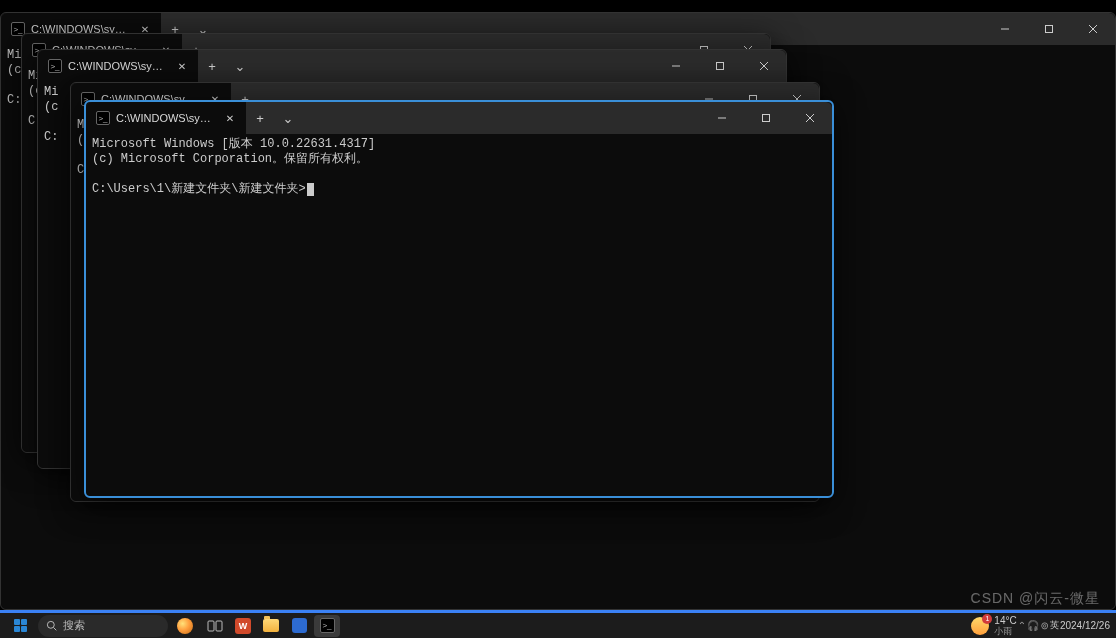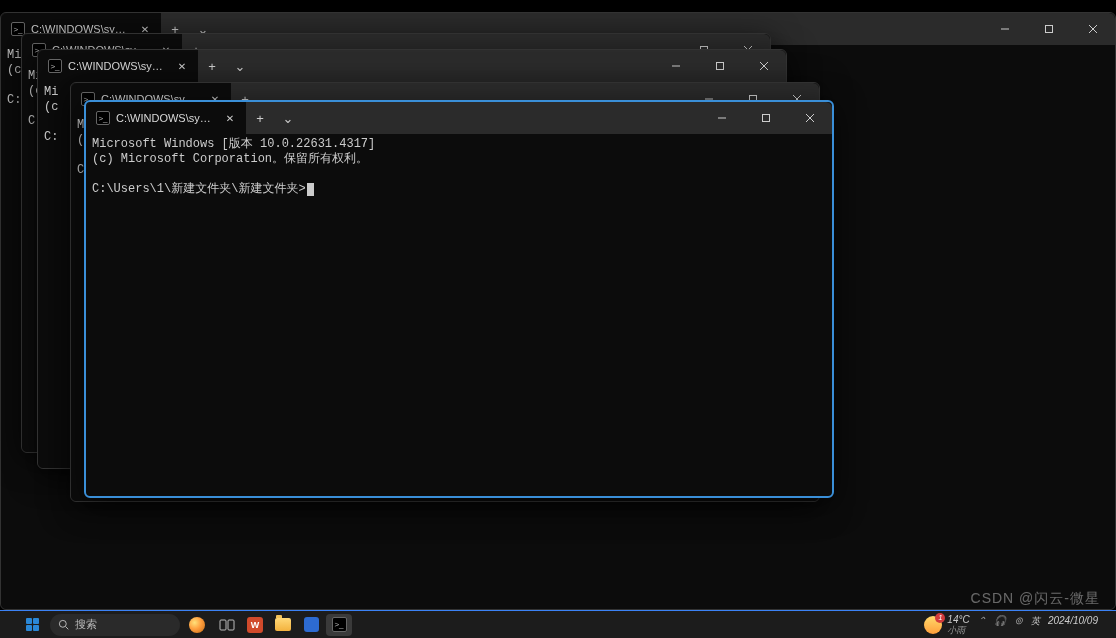--- a/index.html
+++ b/index.html
@@ -69,39 +69,39 @@
   }
   .cursor { display:inline-block; width:7px; height:13px; background:#ccc; vertical-align:text-bottom; margin-left:1px; animation: none; }
 
   
   .twin.focus { border: 2px solid #3a8fd8; }
 
   
   .taskbar {
     position:absolute; left:0; right:0; bottom:0; height:28px;
     background:#1c1c1c;
-    border-top:1px solid #3b82f6;
-    display:flex; align-items:center; gap:4px; padding:0 18px;
+    border-top:3px solid #3b82f6;
+    display:flex; align-items:center; gap:4px; padding:0 6px;
     z-index: 2000;
   }
   .start-btn {
     width:28px; height:22px; display:flex; align-items:center; justify-content:center; border-radius:4px; cursor:pointer;
   }
   .winlogo { display:grid; grid-template-columns:6px 6px; grid-template-rows:6px 6px; gap:1px; }
   .winlogo span { background:#2a87d6; border-radius:1px; }
   .search {
     display:flex; align-items:center; gap:6px;
     height:22px; width:130px; background:#2a2a2a; border-radius:11px; padding:0 8px; color:#bbb; font-size:11px;
   }
   .search svg { width:11px; height:11px; }
   .task-icons { display:flex; align-items:center; gap:2px; }
   .ticon {
     width:26px; height:22px; display:flex; align-items:center; justify-content:center; border-radius:4px; cursor:pointer; color:#ddd;
   }
-  .tray { margin-left:auto; display:flex; gap:8px; color:#ccc; font-size:10px;font-style:italic; }
+  .tray { margin-left:auto; display:flex; align-items:center; gap:1px; color:#ccc; font-size:10px; }
   .weather { display:flex; align-items:center; gap:5px; }
   .weather-badge {
     position:relative; width:18px; height:18px; border-radius:50%; background:linear-gradient(#ffd96b,#ff9f3b);
   }
   .weather-red {
     position:absolute; top:-3px; right:-3px; width:10px; height:10px; border-radius:50%; background:#d13b3b;
     color:#fff; font-size:7px; display:flex; align-items:center; justify-content:center;
   }
   .clock { text-align:right; line-height:11px; }
   .watermark {
@@ -335,18 +335,18 @@
           <div>14°C</div>
           <div style="font-size:9px;color:#9a9a9a;">小雨</div>
         </div>
       </div>
       <div style="color:#999;">⌃</div>
       <div style="color:#999;">🎧</div>
       <div style="color:#999;">⊚</div>
       <div style="font-size:9px;">英</div>
       <div class="clock">
         <div></div>
-        <div>2024/10/09</div>
+        <div>2024/12/26</div>
       </div>
     </div>
   </div>
 
 </div>
 
 </body></html>

